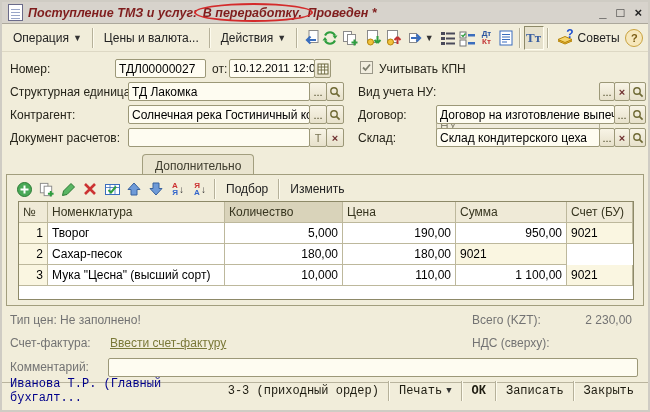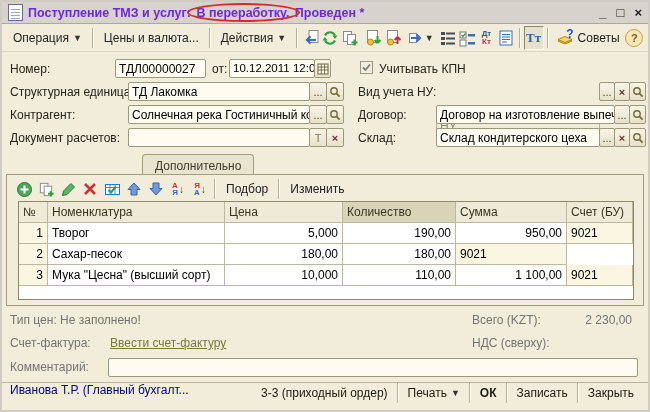--- a/index.html
+++ b/index.html
@@ -3,21 +3,21 @@
 <meta charset="utf-8">
 <style>
   html,body{margin:0;padding:0;background:#e8e4d8;font-family:"Liberation Sans",sans-serif;}
   .window{position:relative;width:650px;height:412px;box-sizing:border-box;
     border:2px solid #cfccc4;outline:1px solid #8a8778;background:#f1edda;overflow:hidden;}
   
   .titlebar{position:absolute;left:0;top:0;right:0;height:22px;background:#d7d3cc;
     border-bottom:1px solid #aca89c;display:flex;align-items:center;padding:0 6px;box-sizing:border-box;}
   .doc-ico{width:13px;height:15px;background:#fff;border:1px solid #6b6b8a;margin-right:5px;flex:0 0 auto;
     background-image:repeating-linear-gradient(#fff 0 2px,#9aa6c8 2px 3px);background-size:9px 100%;background-position:2px 2px;background-repeat:no-repeat;}
-  .title-text{font-size:12.5px;font-weight:bold;color:#6d28d9;white-space:nowrap;}
+  .title-text{font-size:12.5px;font-weight:bold;color:#7f1d1d;white-space:nowrap;font-style:italic;}
   .hlwrap{position:relative;display:inline-block;padding:0 2px;}
   .ellipse{position:absolute;left:-7px;right:-9px;top:-3px;bottom:-2px;border:2px solid #d42b2b;border-radius:50%;pointer-events:none;}
   .wctrl{margin-left:auto;display:flex;gap:10px;font-size:13px;font-weight:bold;color:#222;}
   .wctrl span{cursor:default;line-height:16px;}
   
   .toolbar{position:absolute;left:0;top:22px;right:0;height:28px;display:flex;align-items:center;
     padding:0 4px;box-sizing:border-box;border-bottom:1px solid #ddd8c4;}
   button{border:none;background:transparent;font:inherit;padding:0;margin:0;cursor:default;}
   .tbtn{font-size:12px;color:#222;padding:3px 7px;white-space:nowrap;display:inline-flex;align-items:center;gap:4px;}
   .dd{font-size:9px;color:#333;}
@@ -63,21 +63,21 @@
   .th{background:#efead7;color:#37351f;}
   .th.sorted{background:#d9d3ba;}
   .td{color:#000;background:#fff;}
   .td.alt{background:#faf6e1;}
   .num{text-align:right;}
   
   .ftext{position:absolute;font-size:12px;color:#737373;white-space:nowrap;}
   .link{color:#7a7838;text-decoration:underline;cursor:pointer;}
   .author{color:#00008b;}
   .statusbar{position:absolute;left:0;right:0;top:380px;height:17px;border-top:1px solid #b9b49e;
-    display:flex;align-items:flex-start;padding:0 8px;box-sizing:border-box;font-size:12px;}
+    display:flex;align-items:center;padding:0 8px;box-sizing:border-box;font-size:12px;font-family:Liberation Mono, monospace;}
   .sbtn{font-size:12px;color:#1d1b10;padding:3px 6px;white-space:nowrap;display:inline-flex;align-items:center;gap:4px;}
   .ok{font-weight:bold;}
   .spacer{flex:1;}
   .cinput{position:absolute;left:106px;right:10px;top:356px;height:19px;box-sizing:border-box;
     border:1px solid #9c9878;background:#fefcf1;font:12px "Liberation Sans",sans-serif;padding:2px 4px;border-radius:2px;}
 </style>
 </head>
 <body>
 
 <div class="window">
@@ -358,22 +358,22 @@
       <i class="tsep"></i>
       <button class="tbtn">Подбор</button>
       <i class="tsep"></i>
       <button class="tbtn">Изменить</button>
     </div>
 
     <div class="table">
       <div class="tgrid">
         <div class="th">№</div>
         <div class="th">Номенклатура</div>
+        <div class="th sorted">Количество</div>
         <div class="th">Цена</div>
-        <div class="th sorted">Количество</div>
         <div class="th">Сумма</div>
         <div class="th">Счет (БУ)</div>
       </div>
       <div class="tgrid">
         <div class="td alt num">1</div>
         <div class="td">Творог</div>
         <div class="td num">5,000</div>
         <div class="td num">190,00</div>
         <div class="td num">950,00</div>
         <div class="td alt">9021</div>

